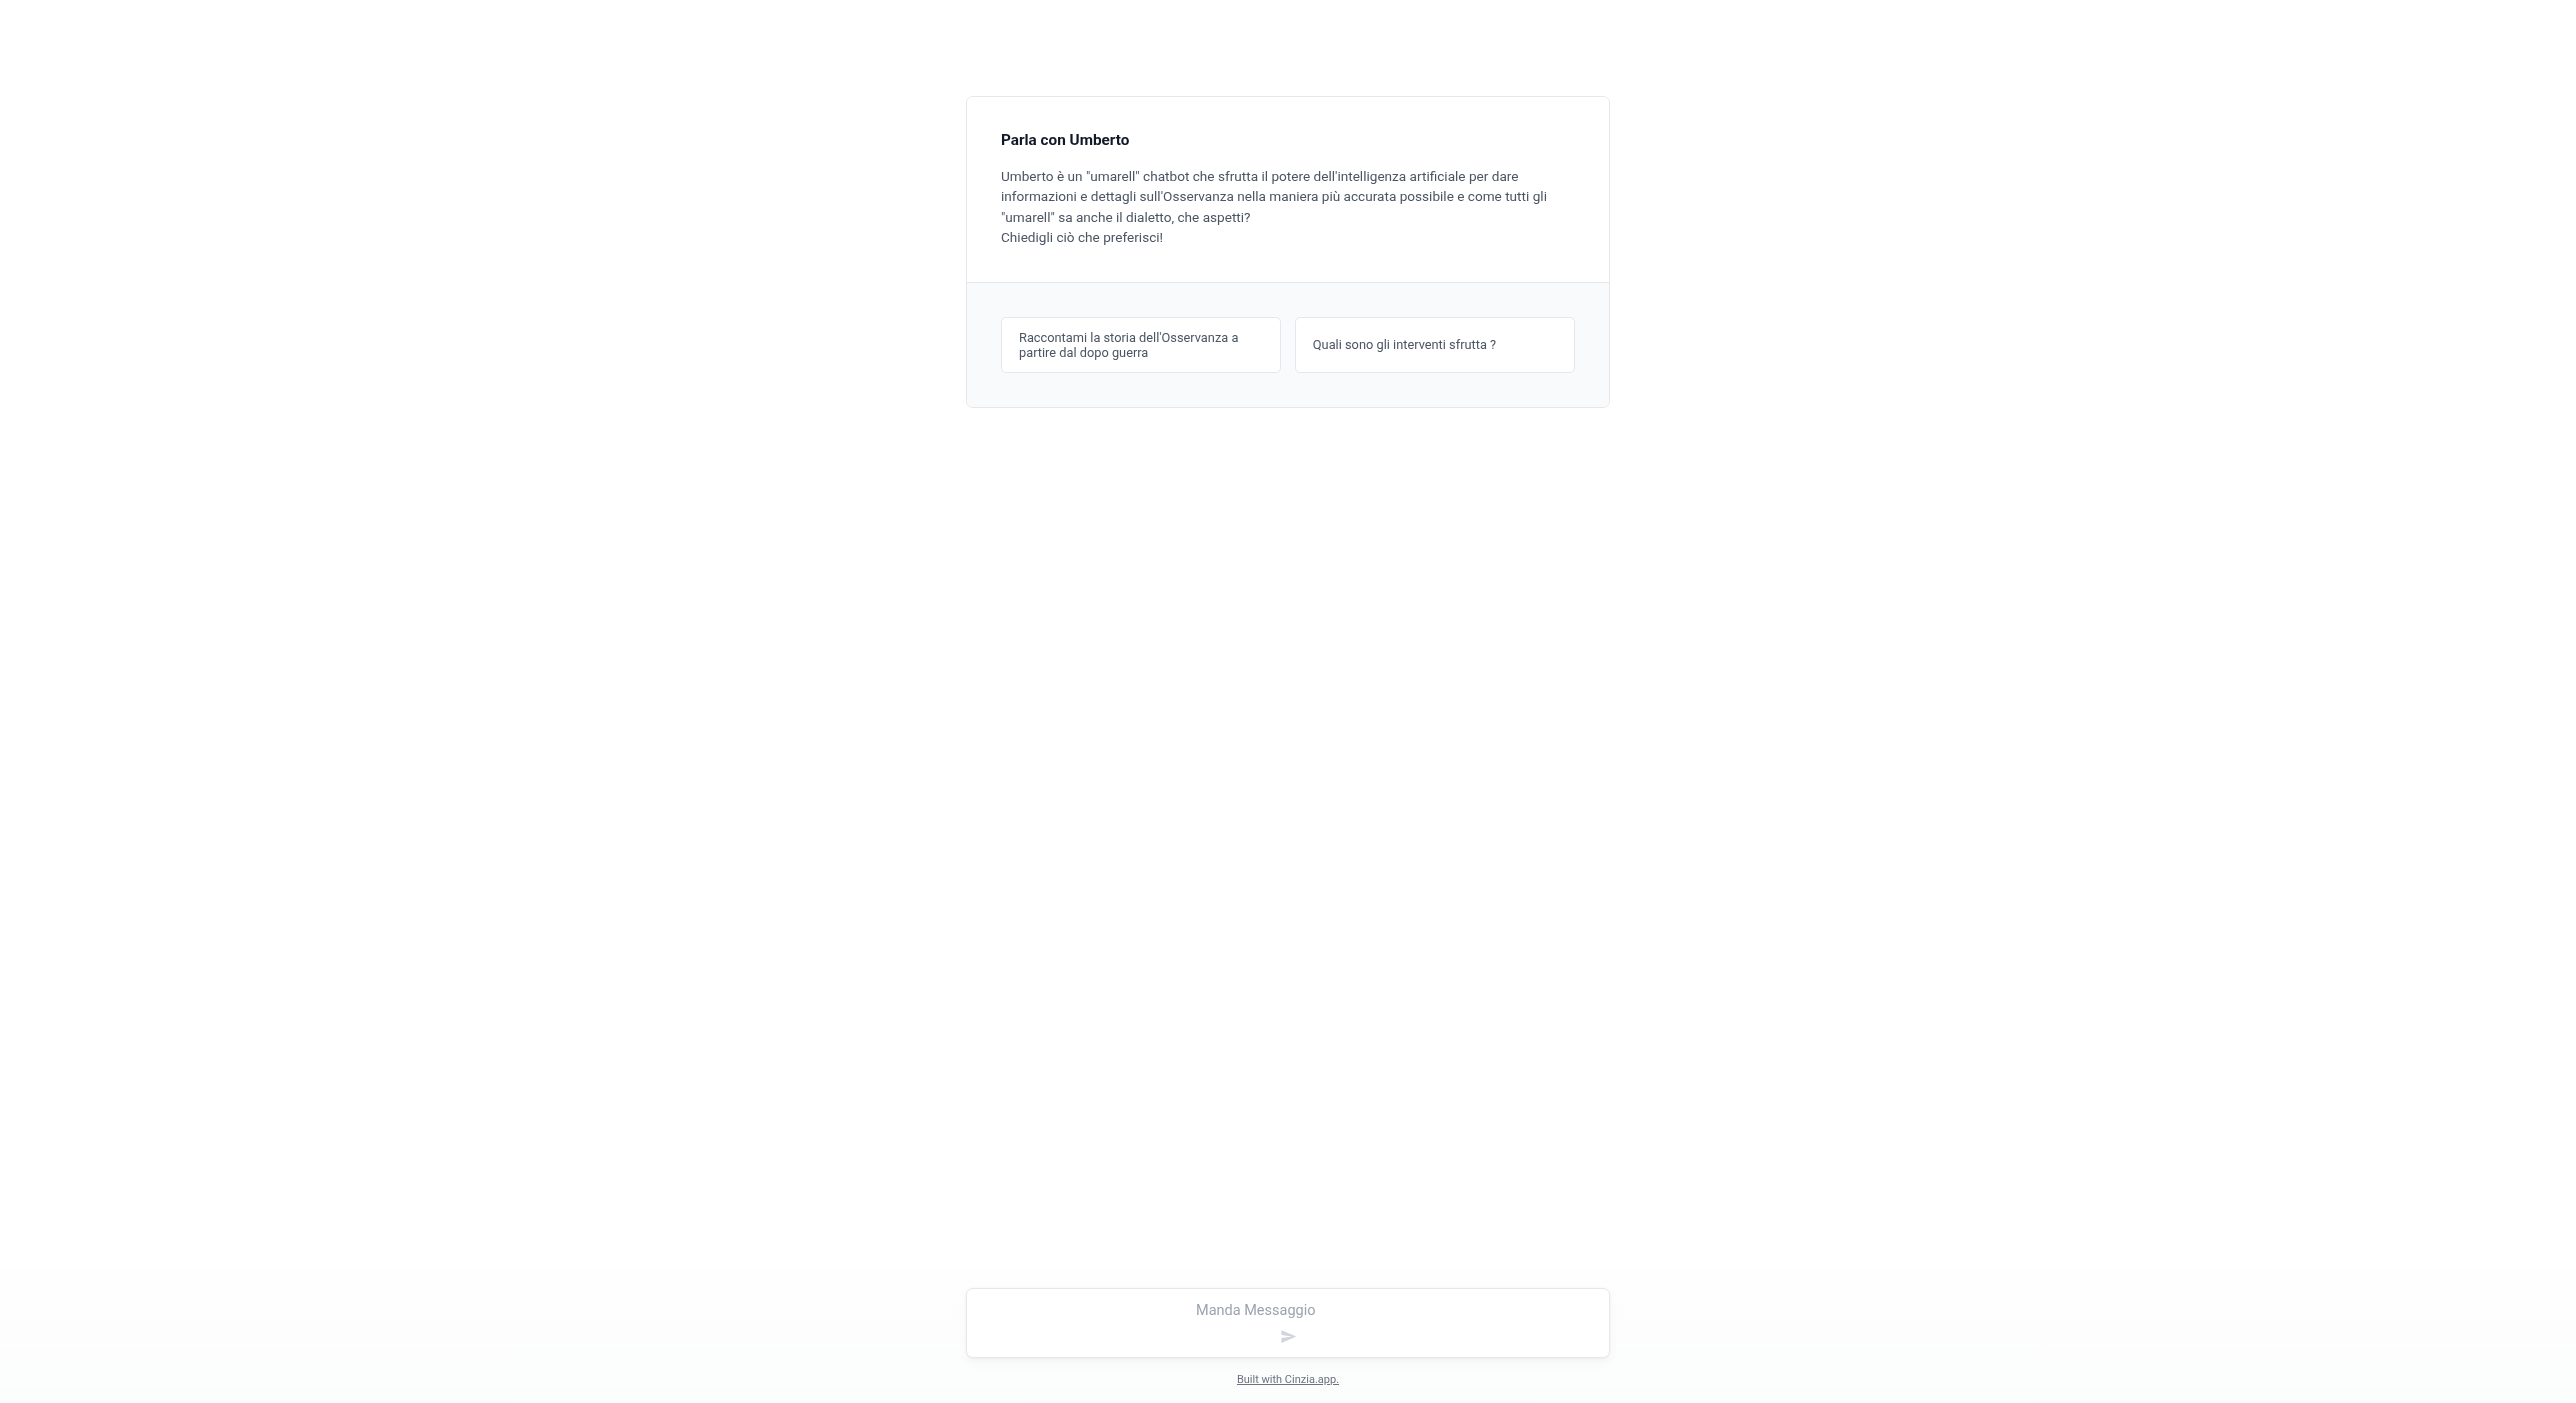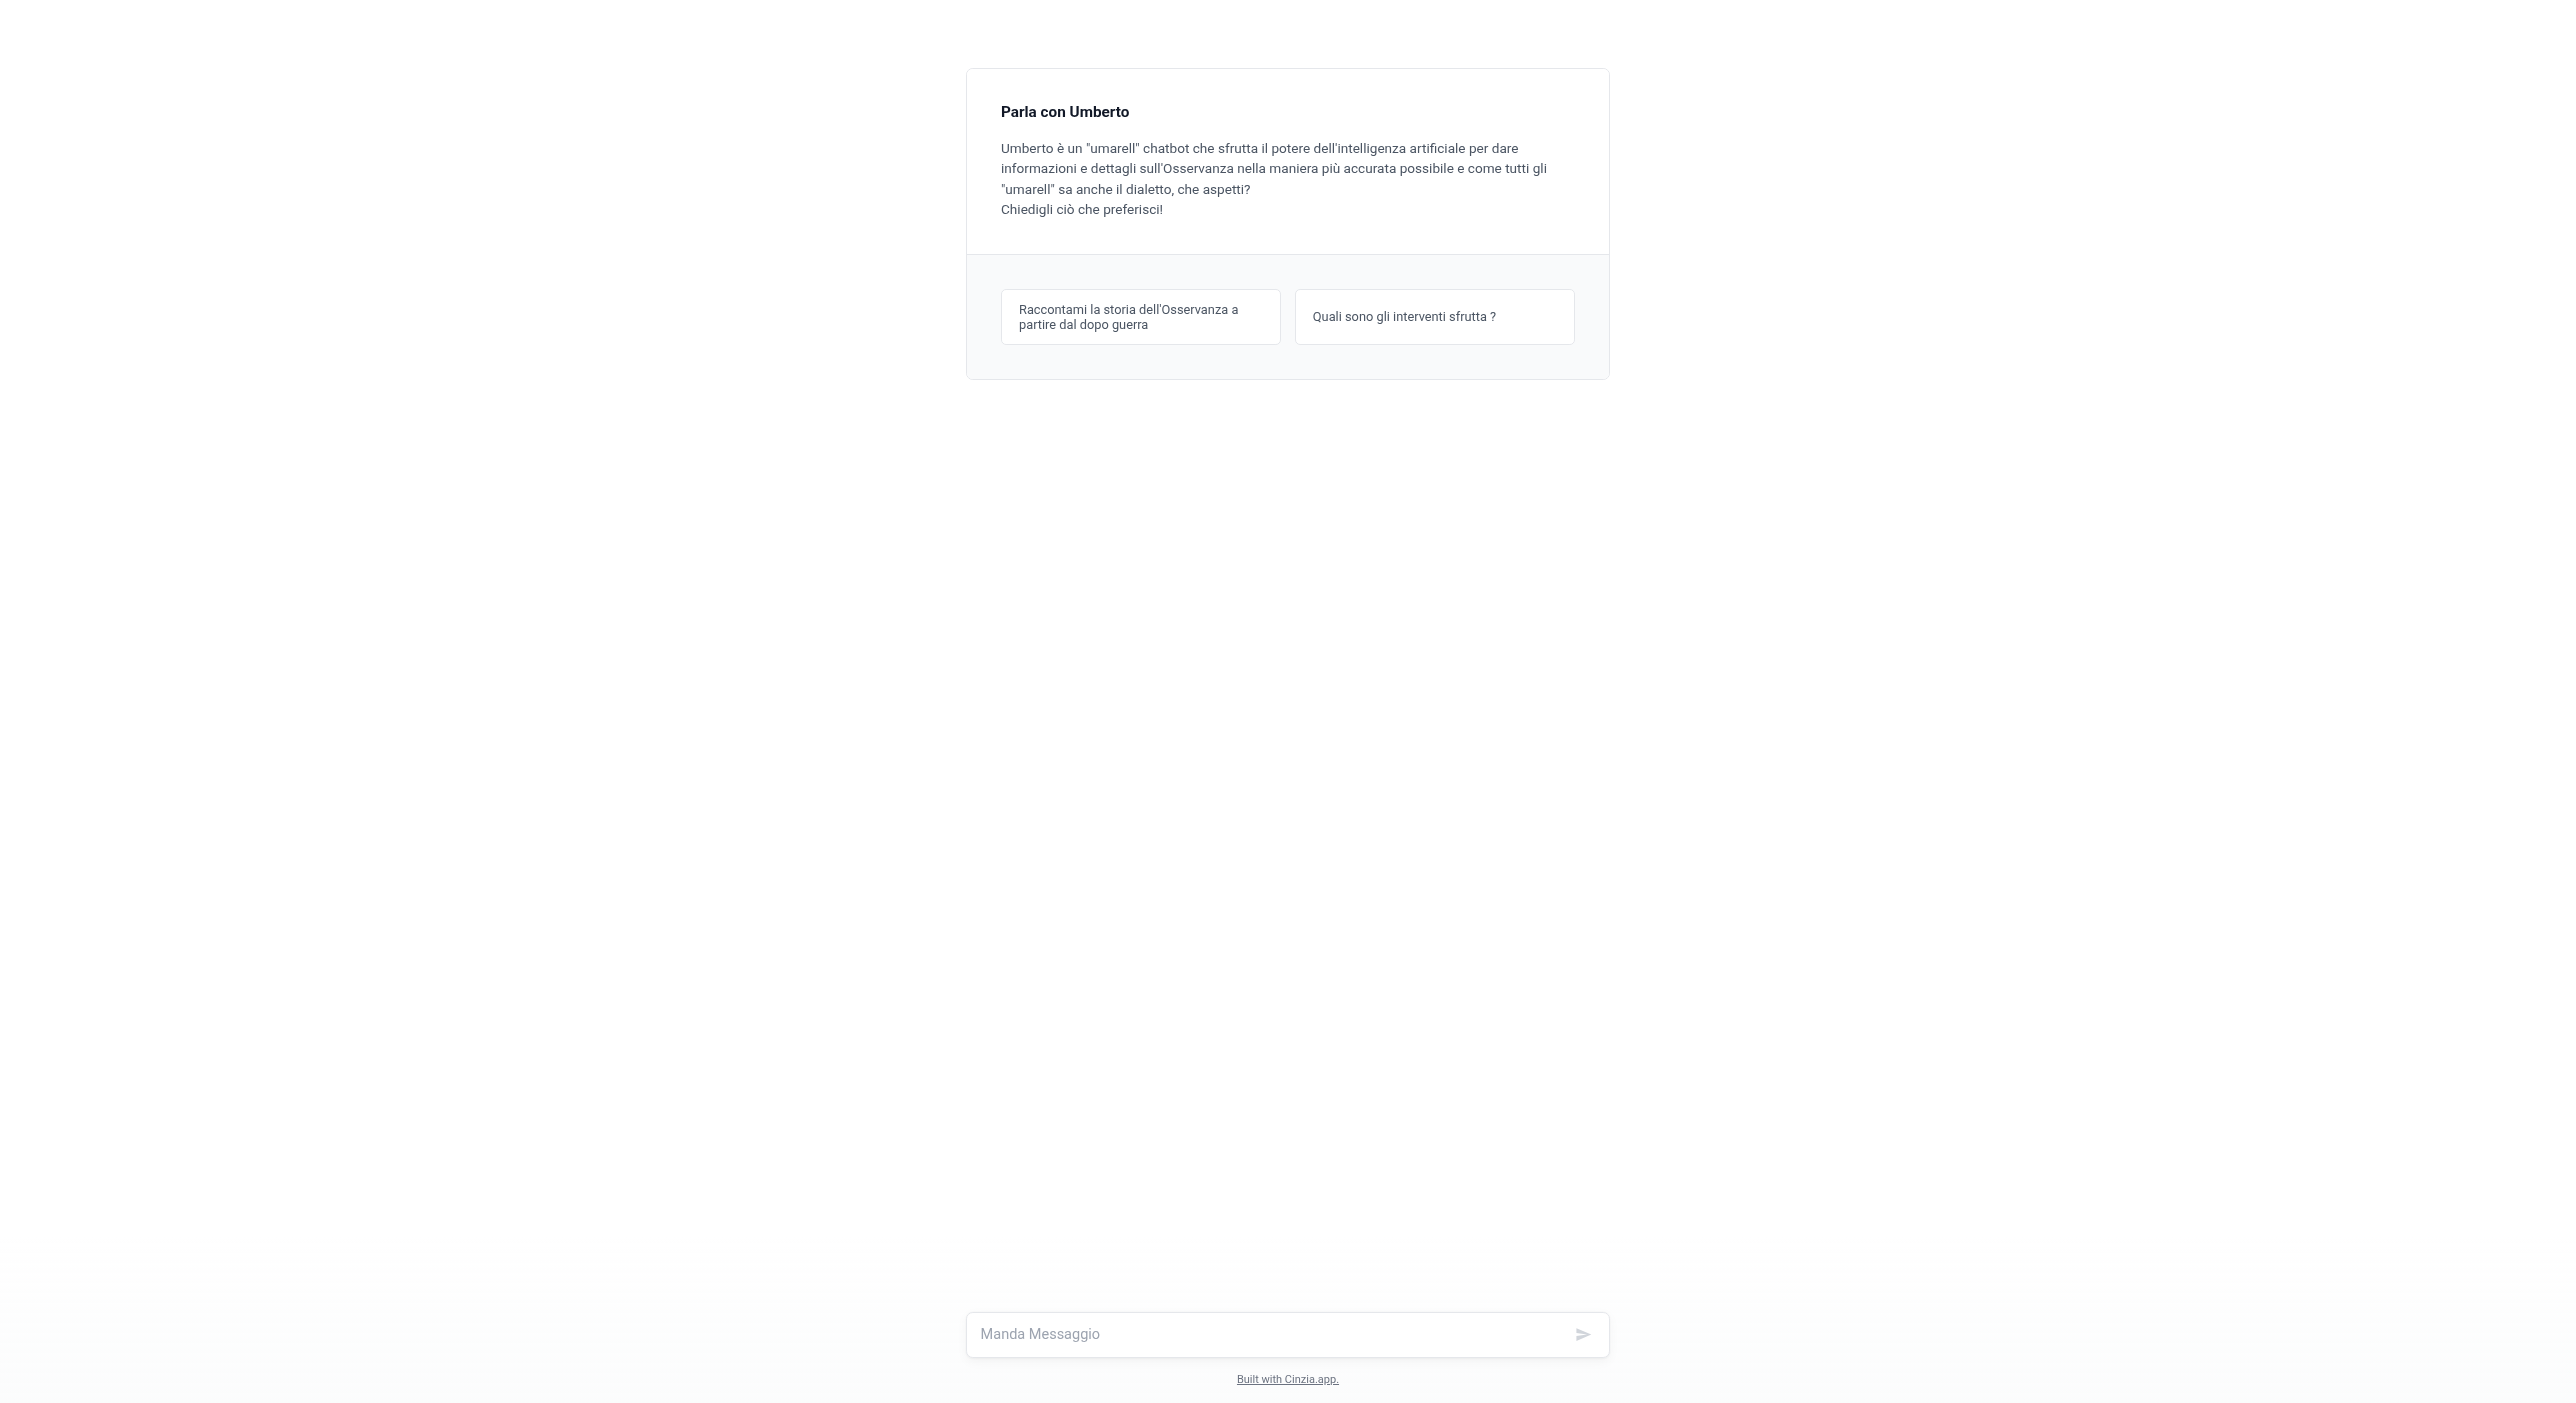--- a/index.html
+++ b/index.html
@@ -24,21 +24,21 @@
       left: 0;
       right: 0;
       height: 170px;
       background: linear-gradient(to bottom, rgba(249,250,251,0) 0%, rgba(249,250,251,0.6) 100%);
       pointer-events: none;
       z-index: 0;
     }
     
     .container {
       width: 644px;
-      margin-top: 68px;
+      margin-top: 96px;
       border: 0.9px solid #e5e7eb;
       border-radius: 6.8px;
       overflow: hidden;
       background: #ffffff;
       z-index: 1;
     }
     
     .header-section {
       padding: 34px 34px 34px 34px;
       background: #ffffff;
@@ -89,20 +89,21 @@
     }
     
     .input-wrapper {
       display: flex;
       align-items: center;
       background: #ffffff;
       border: 0.9px solid #e5e7eb;
       border-radius: 6.8px;
       padding: 8.5px 13.6px;
       box-shadow: 0 0.9px 2.6px rgba(0,0,0,0.05), 0 3.4px 10.2px rgba(0,0,0,0.04);
+      flex-direction: column;
     }
     
     .message-input {
       flex: 1;
       border: none;
       outline: none;
       font-size: 14.5px;
       color: #111827;
       background: transparent;
       font-family: inherit;

